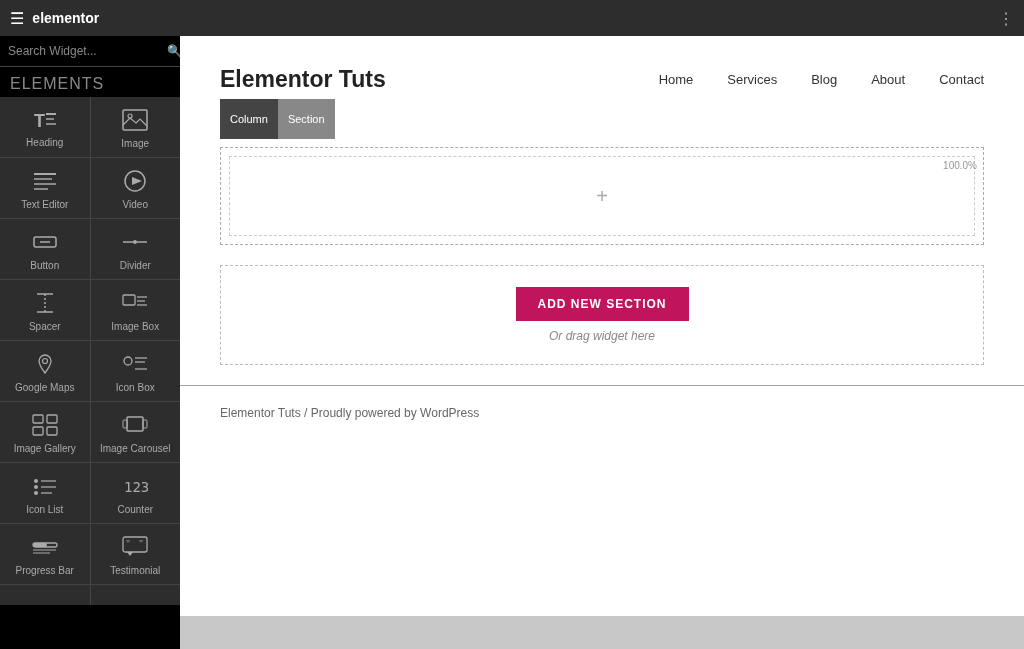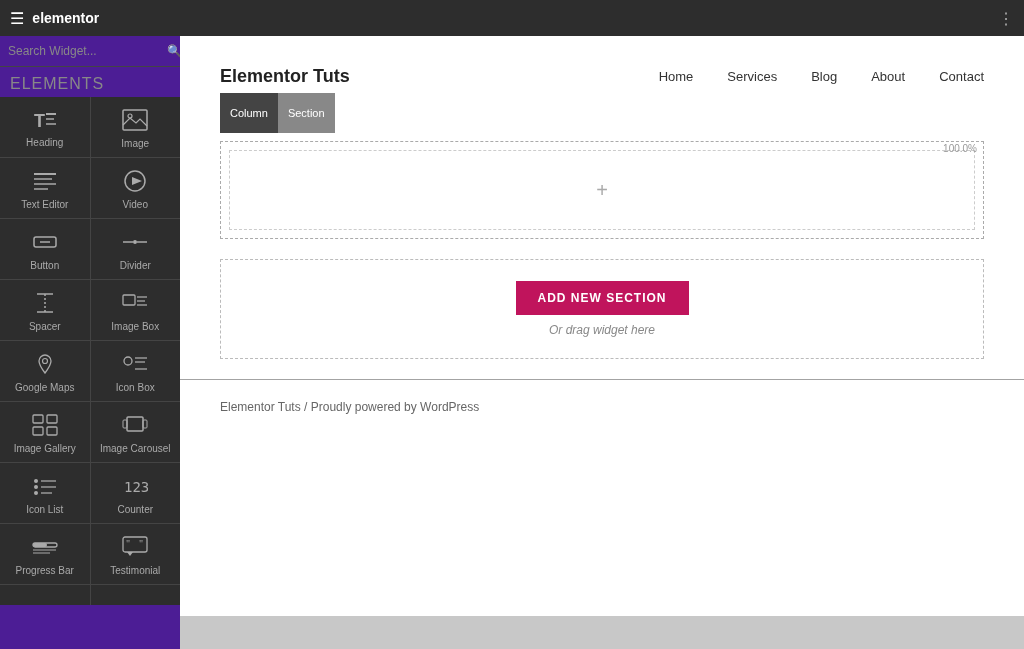--- a/index.html
+++ b/index.html
@@ -23,21 +23,21 @@
     
     .main-layout {
       display: flex;
       flex: 1;
       overflow: hidden;
     }
 
     
     .sidebar {
       width: 180px;
-      background: #4c1d95;
+      background: #000000;
       display: flex;
       flex-direction: column;
       flex-shrink: 0;
       overflow-y: auto;
     }
     .search-bar {
       padding: 8px;
       border-bottom: 1px solid #444;
       display: flex;
       align-items: center;
@@ -106,21 +106,21 @@
     }
 
     
     .site-header {
       display: flex;
       align-items: center;
       justify-content: space-between;
       padding: 30px 40px 20px;
     }
     .site-title {
-      font-size: 18px;
+      font-size: 23px;
       font-weight: bold;
       color: #222;
     }
     .site-nav {
       display: flex;
       gap: 34px;
     }
     .nav-item {
       font-size: 13px;
       color: #333;
@@ -145,21 +145,21 @@
       padding: 14px 10px;
       font-size: 11px;
       cursor: pointer;
       color: #fff;
     }
     .section-tab.column { background: #444; }
     .section-tab.section { background: #888; }
 
     .section-percentage {
       position: absolute;
-      top: 1px;
+      top: 12px;
       right: 6px;
       font-size: 10px;
       color: #999;
     }
 
     .column-content {
       display: flex;
       align-items: center;
       justify-content: center;
       min-height: 80px;

